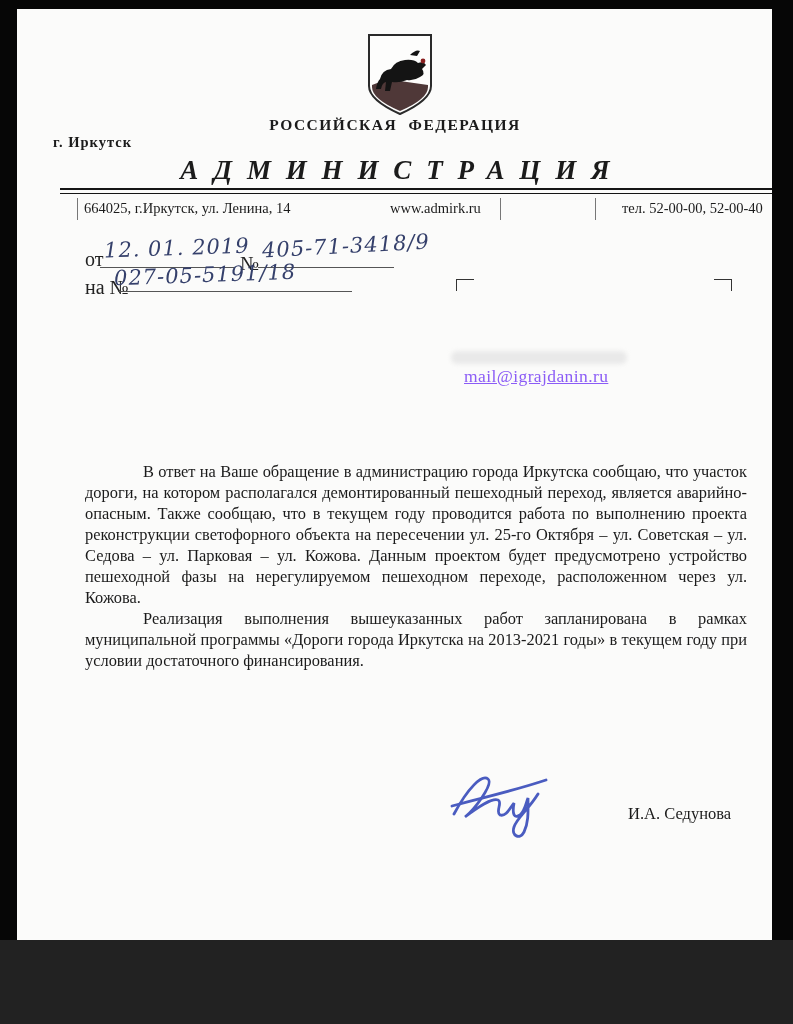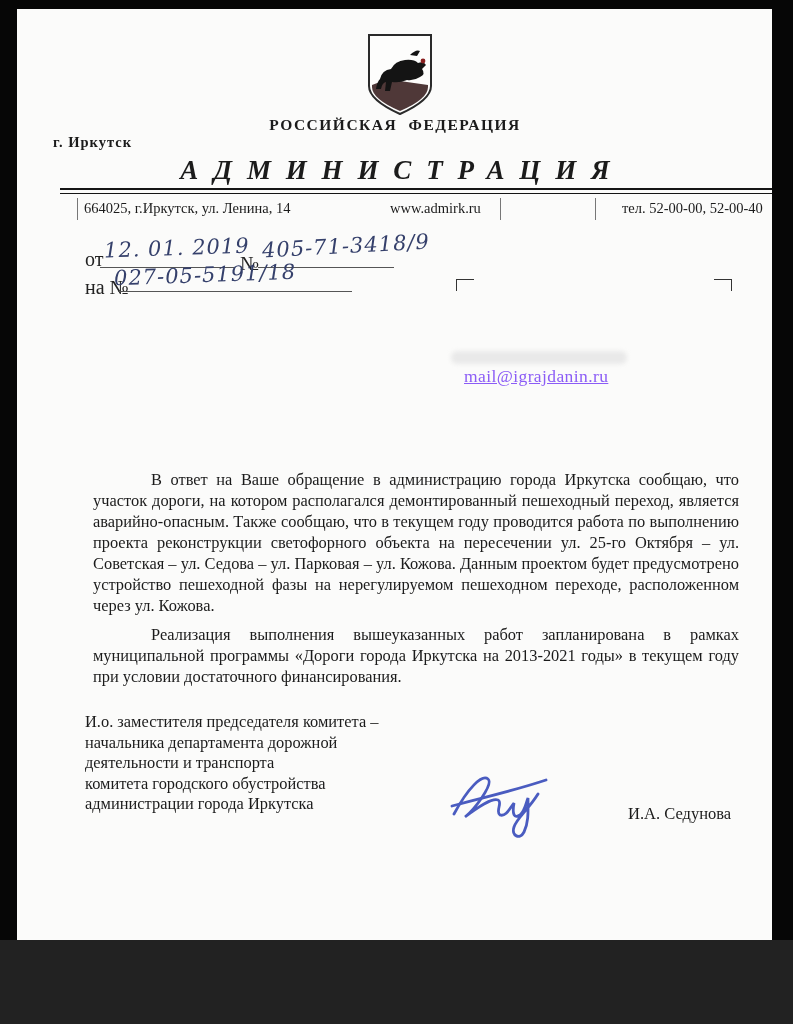--- a/index.html
+++ b/index.html
@@ -38,21 +38,21 @@
   .corner-r{position:absolute;left:714px;top:279px;width:17px;height:11px;
             border-top:1.6px solid #333;border-right:1.6px solid #333;}
   .smudge{position:absolute;left:451px;top:351px;width:176px;height:13px;background:#e9e9e9;
           filter:blur(2px);border-radius:6px;}
   .email{position:absolute;left:464px;top:366px;font-size:17.5px;letter-spacing:.4px;
          text-decoration:underline;color:#8b5cf6;}
 
   
   .body-text{position:absolute;left:85px;top:461px;width:662px;font-size:16.4px;
              line-height:21px;text-align:justify;}
-  .body-text p{margin:8px;text-indent:58px;}
+  .body-text p{margin:0;text-indent:58px;}
 
   
   .sig-post{position:absolute;left:85px;top:712px;width:380px;font-size:16.4px;line-height:20.5px;}
   .sig-scribble{position:absolute;left:448px;top:760px;width:112px;height:80px;}
   .sig-name{position:absolute;left:615px;top:804px;font-size:16.5px;margin-left:13px;}
 
   
   .executor{position:absolute;left:85px;top:988px;font-size:12.8px;color:#6d28d9;}
 
   
@@ -105,27 +105,20 @@
   <div class="corner-l"></div>
   <div class="corner-r"></div>
   <div class="smudge"></div>
   <a class="email">mail@igrajdanin.ru</a>
 
   <div class="body-text">
     <p>В ответ на Ваше обращение в администрацию города Иркутска сообщаю, что участок дороги, на котором располагался демонтированный пешеходный переход, является аварийно-опасным. Также сообщаю, что в текущем году проводится работа по выполнению проекта реконструкции светофорного объекта на пересечении ул. 25-го Октября – ул. Советская – ул. Седова – ул. Парковая – ул. Кожова. Данным проектом будет предусмотрено устройство пешеходной фазы на нерегулируемом пешеходном переходе, расположенном через ул. Кожова.</p>
     <p>Реализация выполнения вышеуказанных работ запланирована в рамках муниципальной программы «Дороги города Иркутска на 2013-2021 годы» в текущем году при условии достаточного финансирования.</p>
   </div>
 
-  <div class="sig-post">
-    <div>И.о. заместителя председателя комитета –</div>
-    <div>начальника департамента дорожной</div>
-    <div>деятельности и транспорта</div>
-    <div>комитета городского обустройства</div>
-    <div>администрации города Иркутска</div>
-  </div>
 
   <div class="sig-scribble">
     <svg width="112" height="80" viewBox="0 0 112 80">
       <g fill="none" stroke="#4a5cc0" stroke-width="2.8" stroke-linecap="round">
         <path d="M6 54 C 20 28, 34 14, 40 19 C 46 24, 26 50, 17 57 C 33 45, 44 38, 50 40 C 55 42, 47 52, 52 55 C 58 57, 62 48, 66 43 C 64 54, 66 59, 72 55 C 77 51, 78 43, 80 38 C 80 50, 81 62, 76 72 C 72 80, 63 76, 66 67 C 69 58, 80 50, 90 34"></path>
         <path d="M4 46 C 32 38, 62 32, 98 20"></path>
       </g>
     </svg>
   </div>
 

